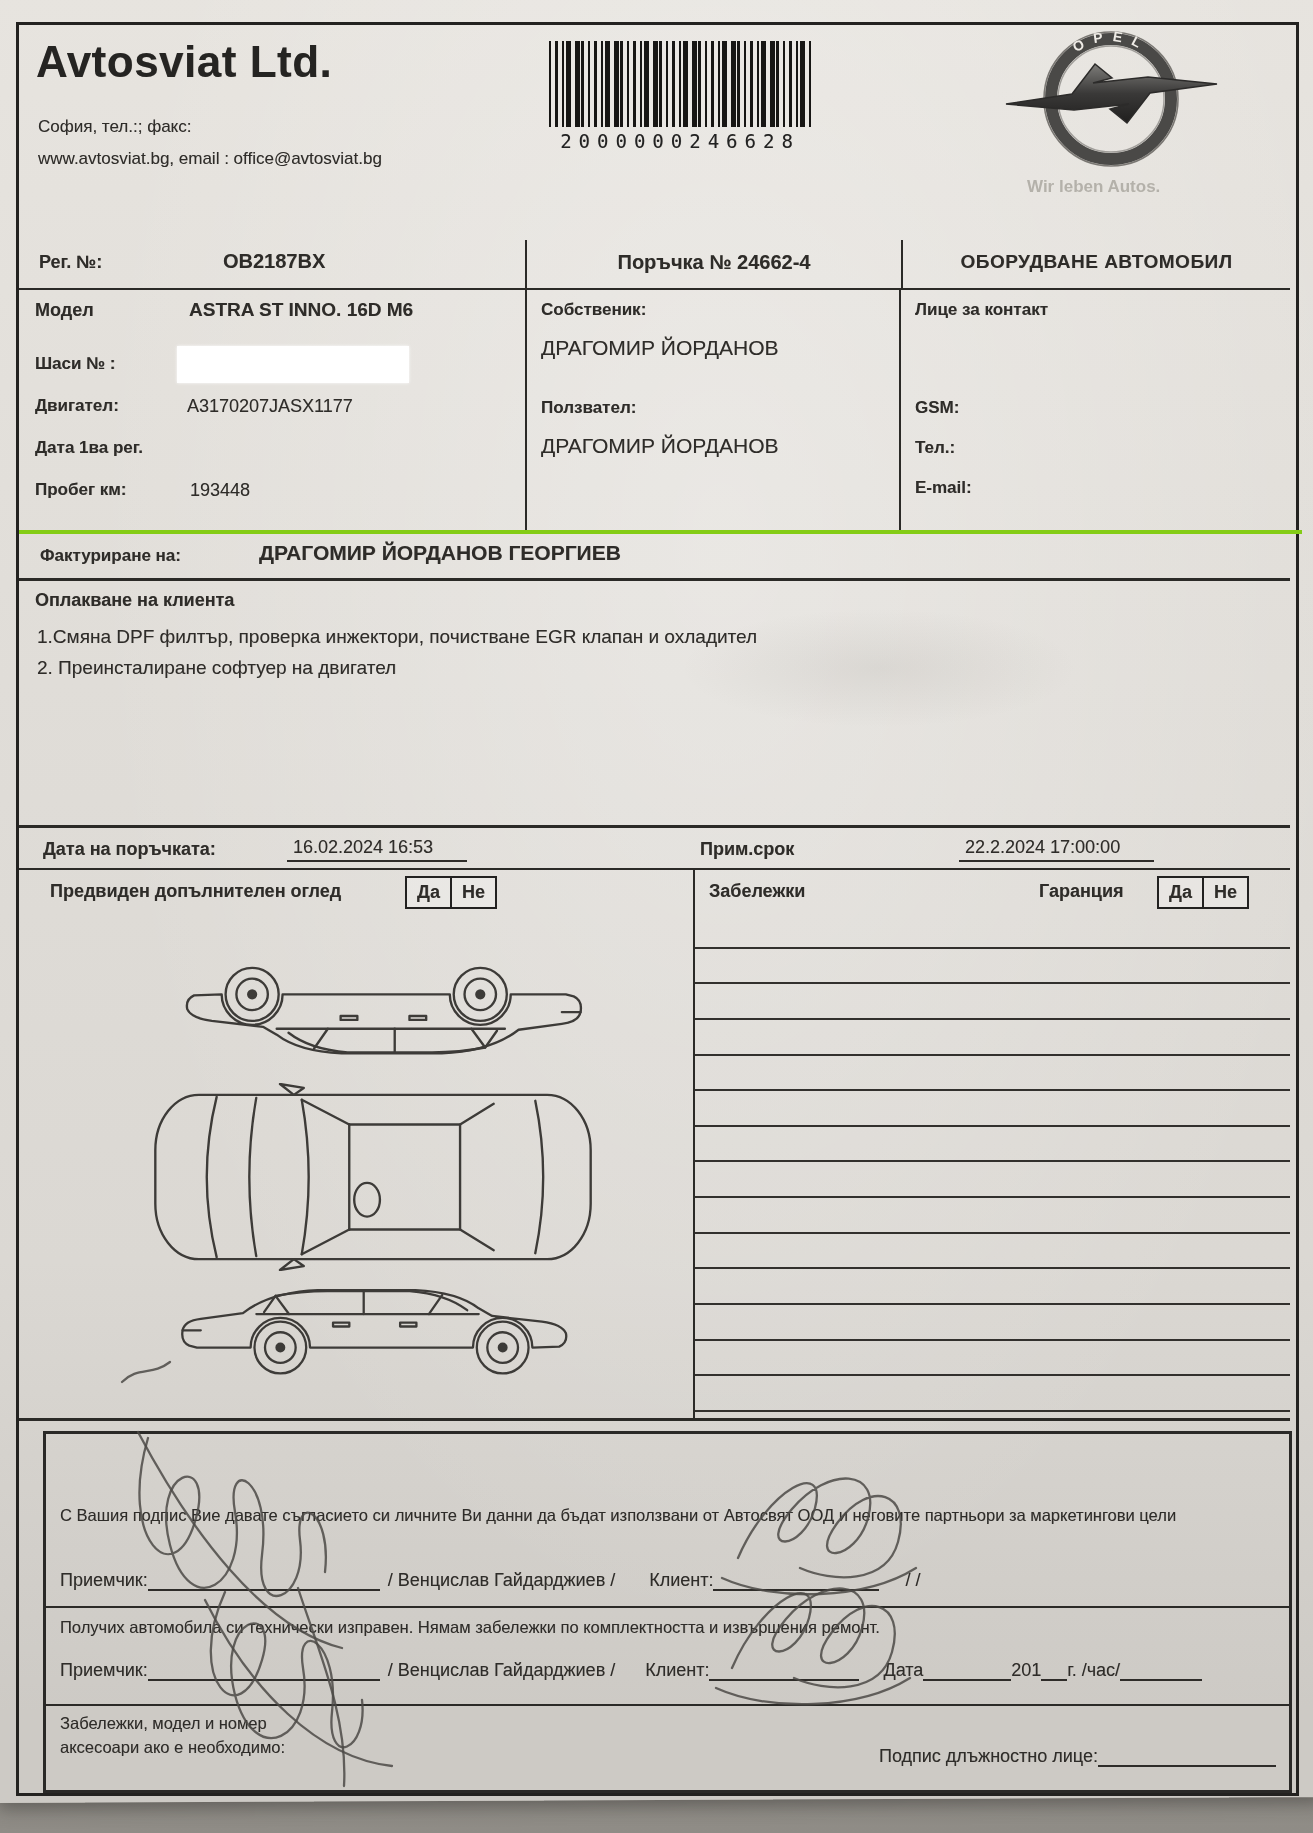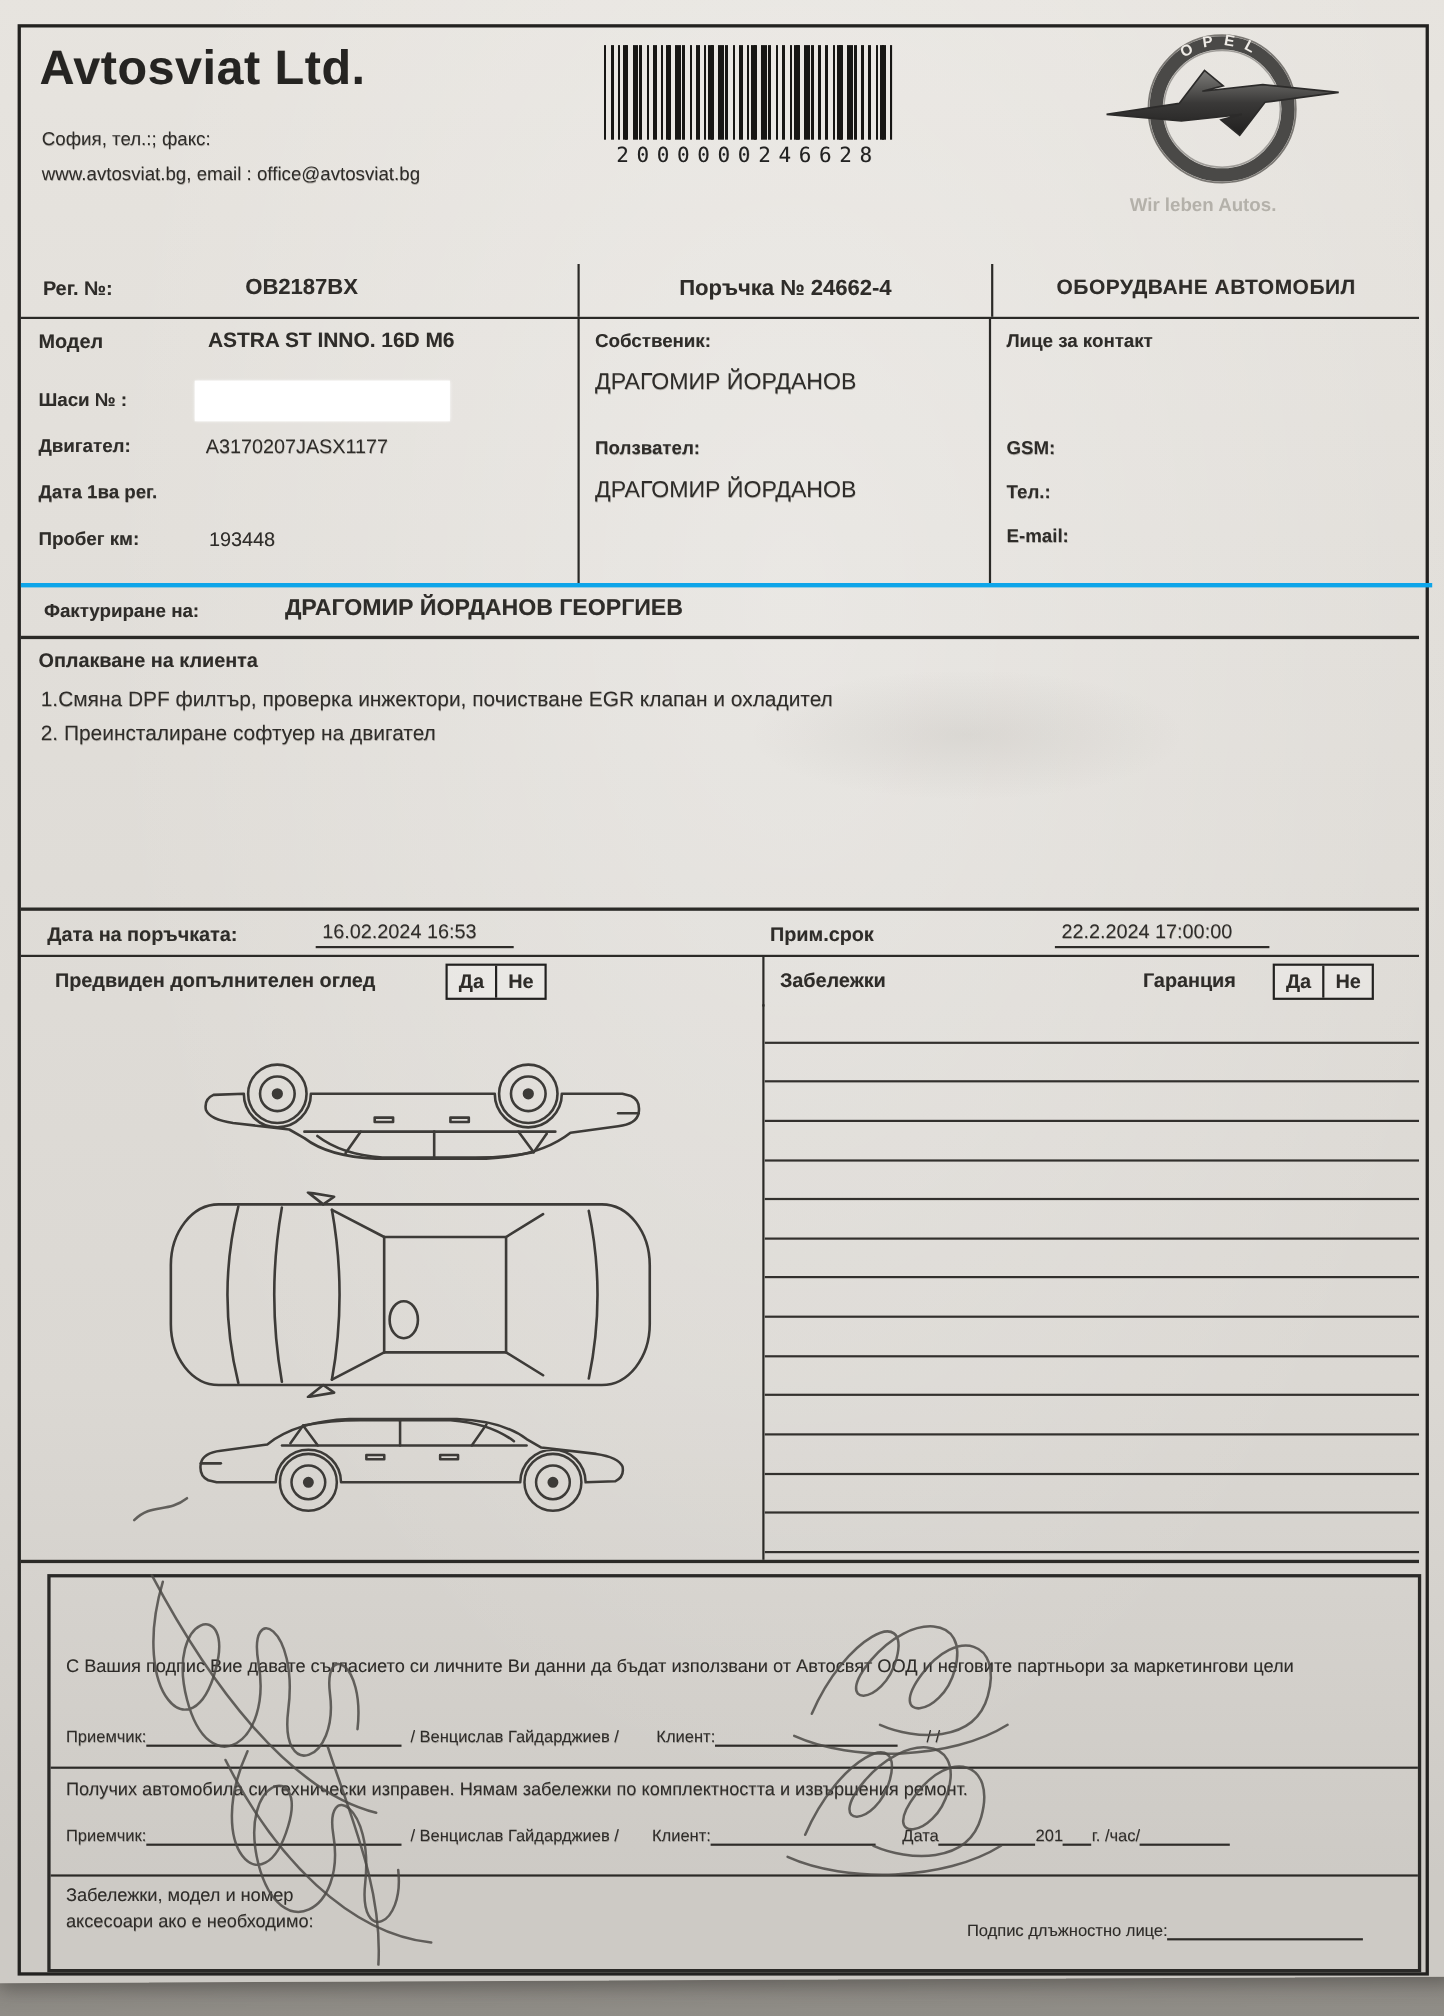--- a/index.html
+++ b/index.html
@@ -35,21 +35,21 @@
   .barcode-bars{
     width:262px;height:86px;
     background-image:
       repeating-linear-gradient(90deg,#171614 0 2px,transparent 2px 6px,#171614 6px 9px,transparent 9px 13px),
       repeating-linear-gradient(90deg,transparent 0 17px,#171614 17px 21px,transparent 21px 28px,#171614 28px 31px,transparent 31px 39px);
   }
   .barcode-num{
     width:262px;text-align:center;font-family:"DejaVu Sans Mono","Liberation Mono",monospace;
     font-size:19px;letter-spacing:7px;margin-top:3px;color:#222;
   }
-  .sigrow{display:flex;align-items:flex-end;font-size:15px;white-space:nowrap;}
+  .sigrow{display:flex;align-items:flex-end;font-size:18px;white-space:nowrap;}
   .sigrow .u{height:16px;}
   .scribbles{position:absolute;left:0;top:0;width:1313px;height:1833px;pointer-events:none;}
   .scribbles path{fill:none;stroke:#4c4a47;stroke-width:2.3;stroke-linecap:round;opacity:.85;}
   .ghost{background:radial-gradient(ellipse at 50% 50%, rgba(110,104,96,.10), transparent 70%);}
   .legend-circle{display:inline-block;width:17px;height:17px;border:2px solid #3d3b38;border-radius:50%;
                  vertical-align:-3px;margin-right:8px;}
   .legend-x{font-size:21px;font-weight:400;margin-right:6px;}
 </style>
 </head>
 <body>
@@ -138,21 +138,21 @@
       <span class="abs bold" style="left:204px;top:10px;font-size:20px;">OB2187BX</span>
     </div>
     <div class="cell-border-r" style="width:374px;position:relative;text-align:center;">
       <span class="bold" style="display:inline-block;margin-top:11px;font-size:20px;">Поръчка № 24662-4</span>
     </div>
     <div style="flex:1;text-align:center;">
       <span class="bold" style="display:inline-block;margin-top:11px;font-size:19px;letter-spacing:.5px;">ОБОРУДВАНЕ АВТОМОБИЛ</span>
     </div>
   </div>
 
-  <div class="abs" style="left:0;top:265px;width:1271px;height:240px;border-bottom:4px solid #0ea5e9;padding-left:12px;">
+  <div class="abs" style="left:0;top:265px;width:1271px;height:240px;border-bottom:4px solid #84cc16;padding-left:12px;">
 
     <div class="abs cell-border-r" style="left:0;top:0;width:506px;height:240px;">
       <span class="abs bold" style="left:16px;top:10px;font-size:18px;">Модел</span>
       <span class="abs bold" style="left:170px;top:9px;font-size:19px;">ASTRA ST INNO. 16D M6</span>
       <span class="abs bold" style="left:16px;top:64px;font-size:17px;">Шаси № :</span>
       <span class="abs" style="left:158px;top:56px;width:232px;height:37px;background:#ffffff;box-shadow:0 0 3px rgba(255,255,255,.9);"></span>
       <span class="abs bold" style="left:16px;top:106px;font-size:17px;">Двигател:</span>
       <span class="abs" style="left:168px;top:106px;font-size:18px;">A3170207JASX1177</span>
       <span class="abs bold" style="left:16px;top:148px;font-size:17px;">Дата 1ва рег.</span>
       <span class="abs bold" style="left:16px;top:190px;font-size:17px;">Пробег км:</span>

